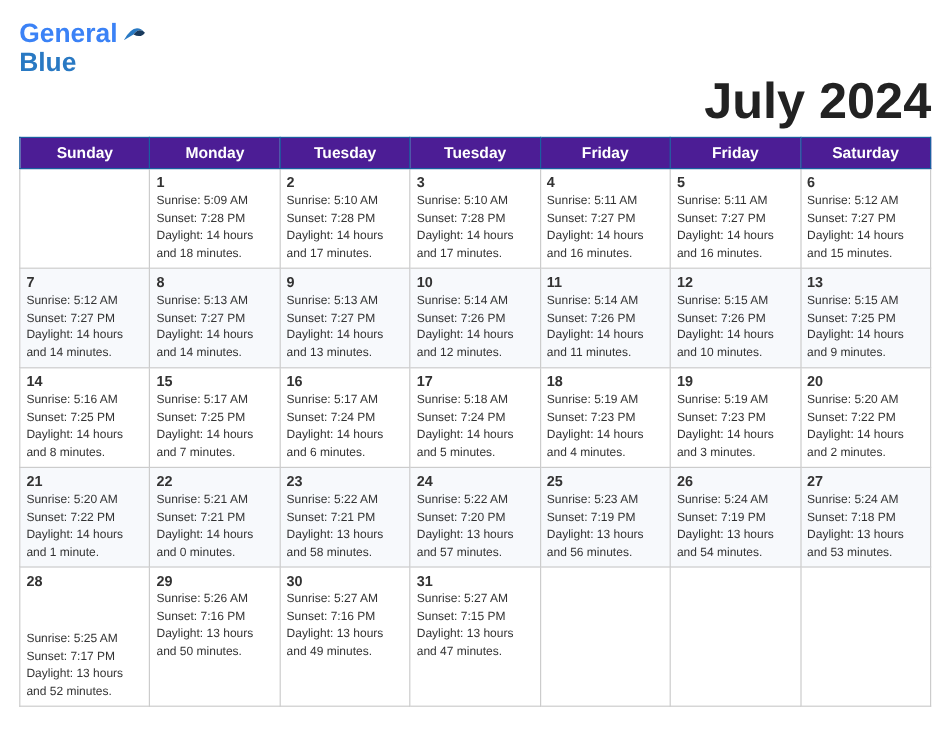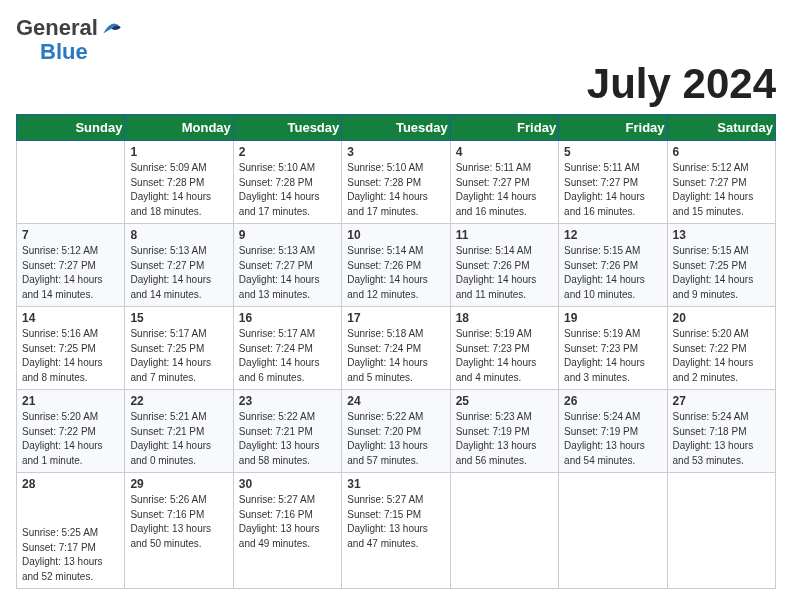--- a/index.html
+++ b/index.html
@@ -16,26 +16,25 @@
       justify-content: space-between;
       margin-bottom: 4px;
     }
     .logo {
       display: flex;
       align-items: center;
     }
     .logo-text {
       font-size: 22px;
       font-weight: bold;
-      color: #404040;
+      color: #3b82f6;
       line-height: 1.1;
     }
     .logo-blue {
       color: #2979c3;
-      margin-left: 24px;
     }
     .logo-icon {
       width: 24px;
       height: 24px;
       margin-left: 2px;
     }
     .title-block {
       text-align: right;
     }
     .month-title {
@@ -81,21 +80,21 @@
     .day-info {
       font-size: 10px;
       line-height: 1.45;
       color: #333;
     }
     .empty-cell {
       background: #f9f9f9;
     }
     tr:nth-child(even) td { background: #f7f9fc; }
     tr:nth-child(odd) td { background: #fff; }
-    .calendar thead tr th { background: #15803d; text-align: right; }
+    .calendar thead tr th { background: #4c1d95; }
   </style>
 </head>
 <body>
 
 <div class="header-area">
   <div class="logo">
     <div>
       <div style="display:flex;align-items:center;">
         <span class="logo-text">General</span>
         <svg class="logo-icon" viewBox="0 0 30 30">

